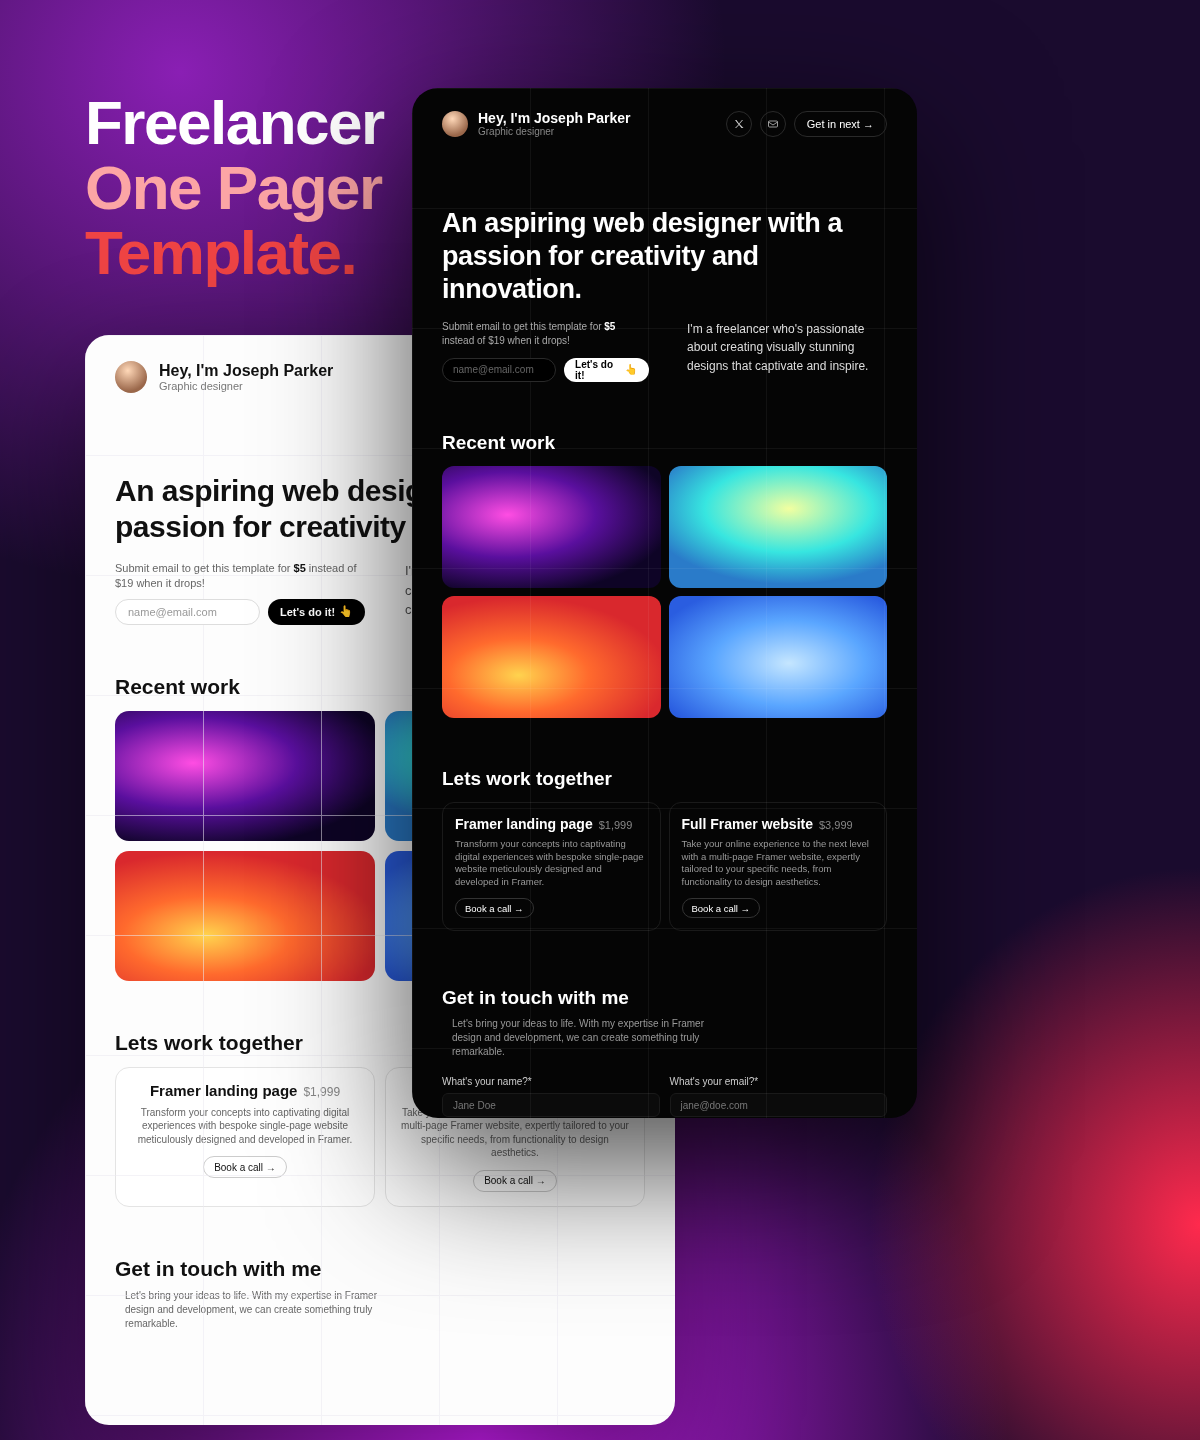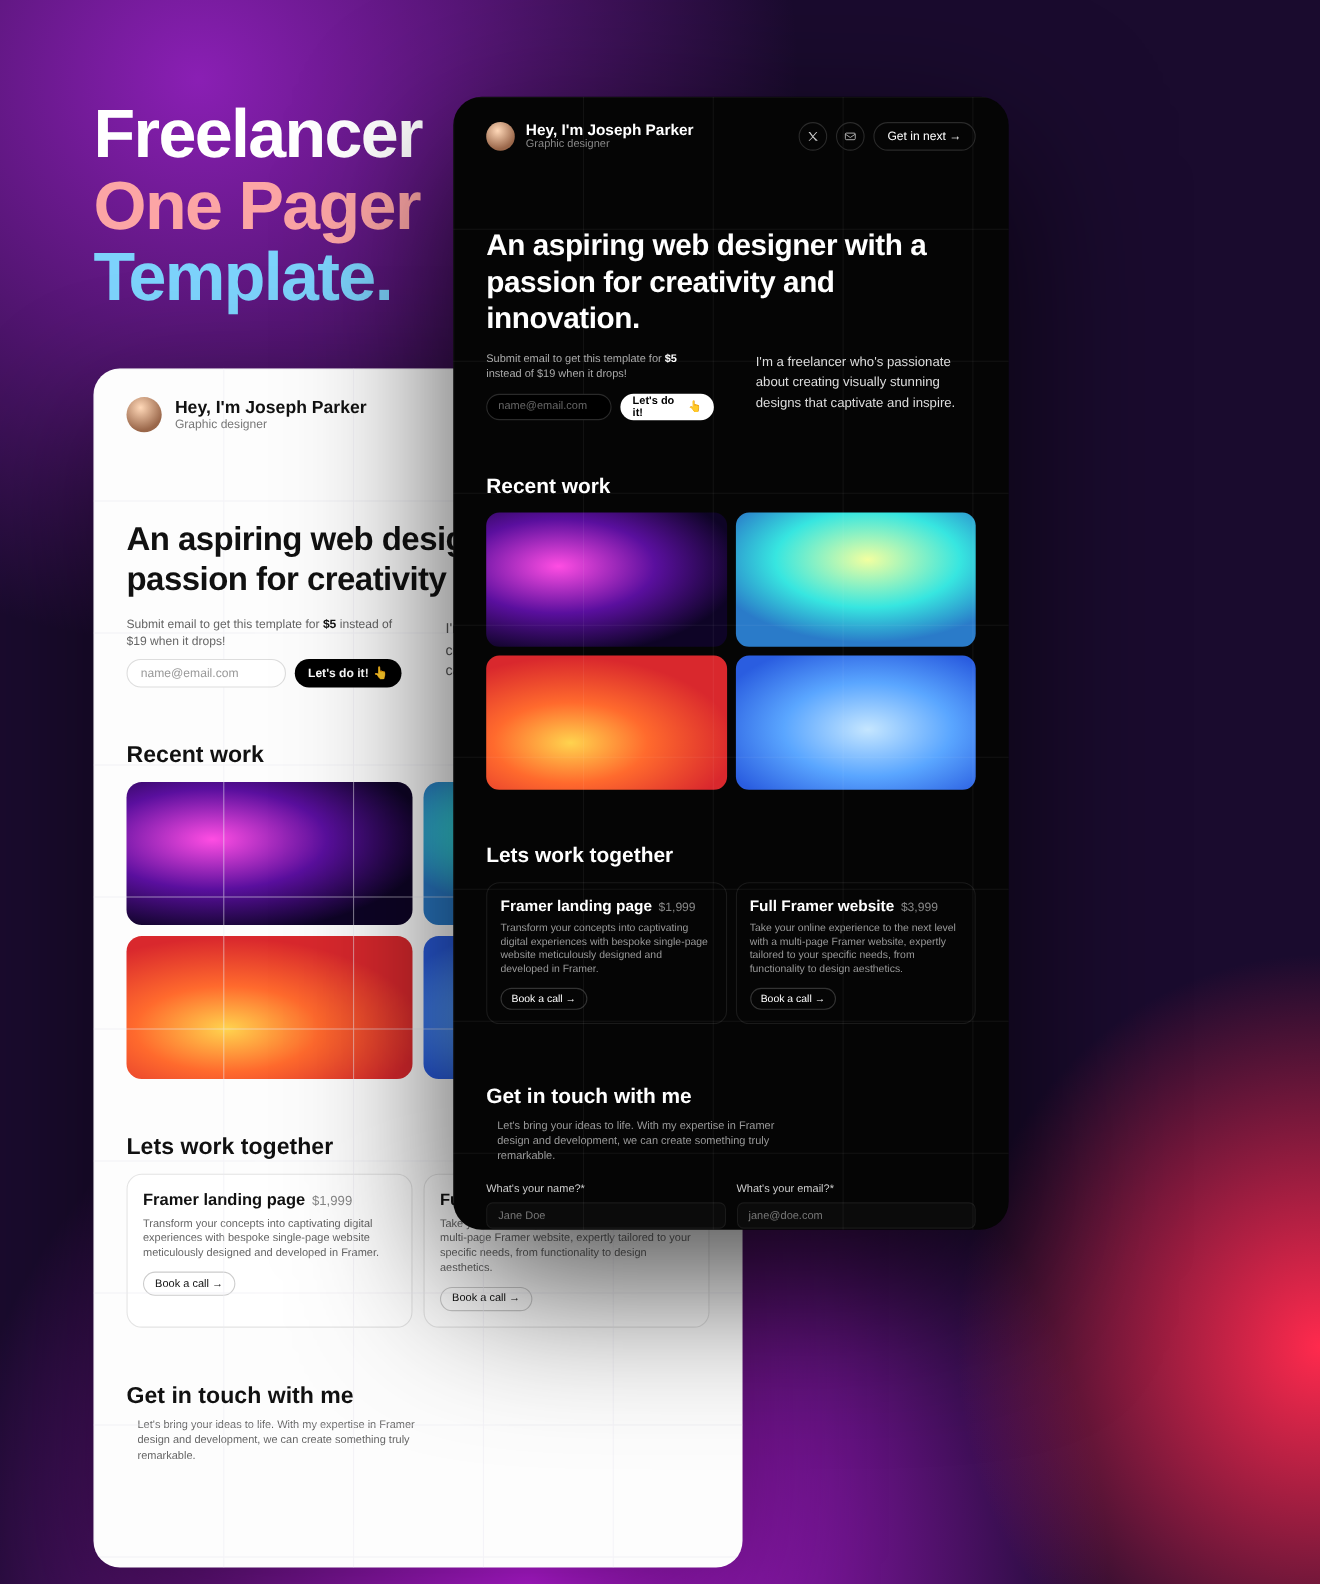--- a/index.html
+++ b/index.html
@@ -10,21 +10,21 @@
              radial-gradient(ellipse 80% 70% at 40% 100%, #d51fff 0%, transparent 55%),
              #1a0b2e;
 }
 .stage{position:relative;width:1042px;height:1440px;}
 .title{
   position:absolute;left:85px;top:90px;
   font-size:62px;font-weight:700;line-height:1.05;letter-spacing:-1.5px;
 }
 .title .l1{color:#fff;}
 .title .l2{color:#fca5a5;}
-.title .l3{color:#7dd3fc;}
+.title .l3{color:#ef4444;}
 
 .card-light{
   position:absolute;left:85px;top:335px;width:590px;height:1090px;
   background:#fdfdfd;border-radius:24px;overflow:hidden;color:#111;
   box-shadow:0 40px 120px rgba(0,0,0,.45);
 }
 .grid-light{
   position:absolute;inset:0;pointer-events:none;
   background-image:linear-gradient(#eceaf2 1px,transparent 1px),linear-gradient(90deg,#eceaf2 1px,transparent 1px);
   background-size:118px 120px;opacity:.55;
@@ -46,21 +46,21 @@
 .btn-black{height:26px;padding:0 12px;border-radius:14px;background:#000;color:#fff;font-size:11px;font-weight:600;display:flex;align-items:center;gap:4px;cursor:pointer;}
 .blurb{font-size:13px;line-height:1.5;color:#555;max-width:240px;}
 .section-h{font-size:21px;font-weight:600;padding:50px 30px 12px;position:relative;}
 .works{display:grid;grid-template-columns:1fr 1fr;gap:10px;padding:0 30px;}
 .work{height:130px;border-radius:14px;}
 .g1{background:radial-gradient(ellipse 80% 70% at 30% 40%,#ff4de3,#5a0f9e 50%,#0e0426 95%);}
 .g2{background:radial-gradient(ellipse 70% 65% at 55% 35%,#f2ffa0,#37e6e0 55%,#2a7bc9 95%);}
 .g3{background:radial-gradient(ellipse 80% 75% at 35% 65%,#ffd34e,#ff6a2d 40%,#d9282d 85%);}
 .g4{background:radial-gradient(ellipse 70% 70% at 55% 55%,#c5e6ff,#5aa6ff 50%,#2a5de0 95%);}
 .offers{display:grid;grid-template-columns:1fr 1fr;gap:10px;padding:0 30px;}
-.offer-l{border:1px solid #e4e4e4;border-radius:14px;padding:14px;background:#fff;}
+.offer-l{border:1px solid #e4e4e4;border-radius:14px;padding:14px;background:#fff;text-align:center;}
 .offer-l .tt{font-size:15px;font-weight:600;}
 .offer-l .pr{font-size:12px;color:#888;margin-left:6px;}
 .offer-l .desc{font-size:10px;color:#666;line-height:1.35;margin-top:6px;}
 .pill{display:inline-flex;align-items:center;gap:4px;height:22px;padding:0 10px;border:1px solid #ccc;border-radius:12px;font-size:10px;margin-top:10px;cursor:pointer;}
 
 .card-dark{
   position:absolute;left:412px;top:88px;width:505px;height:1030px;
   background:#050505;border-radius:26px;overflow:hidden;color:#fff;
   box-shadow:0 50px 140px rgba(0,0,0,.7);
 }

